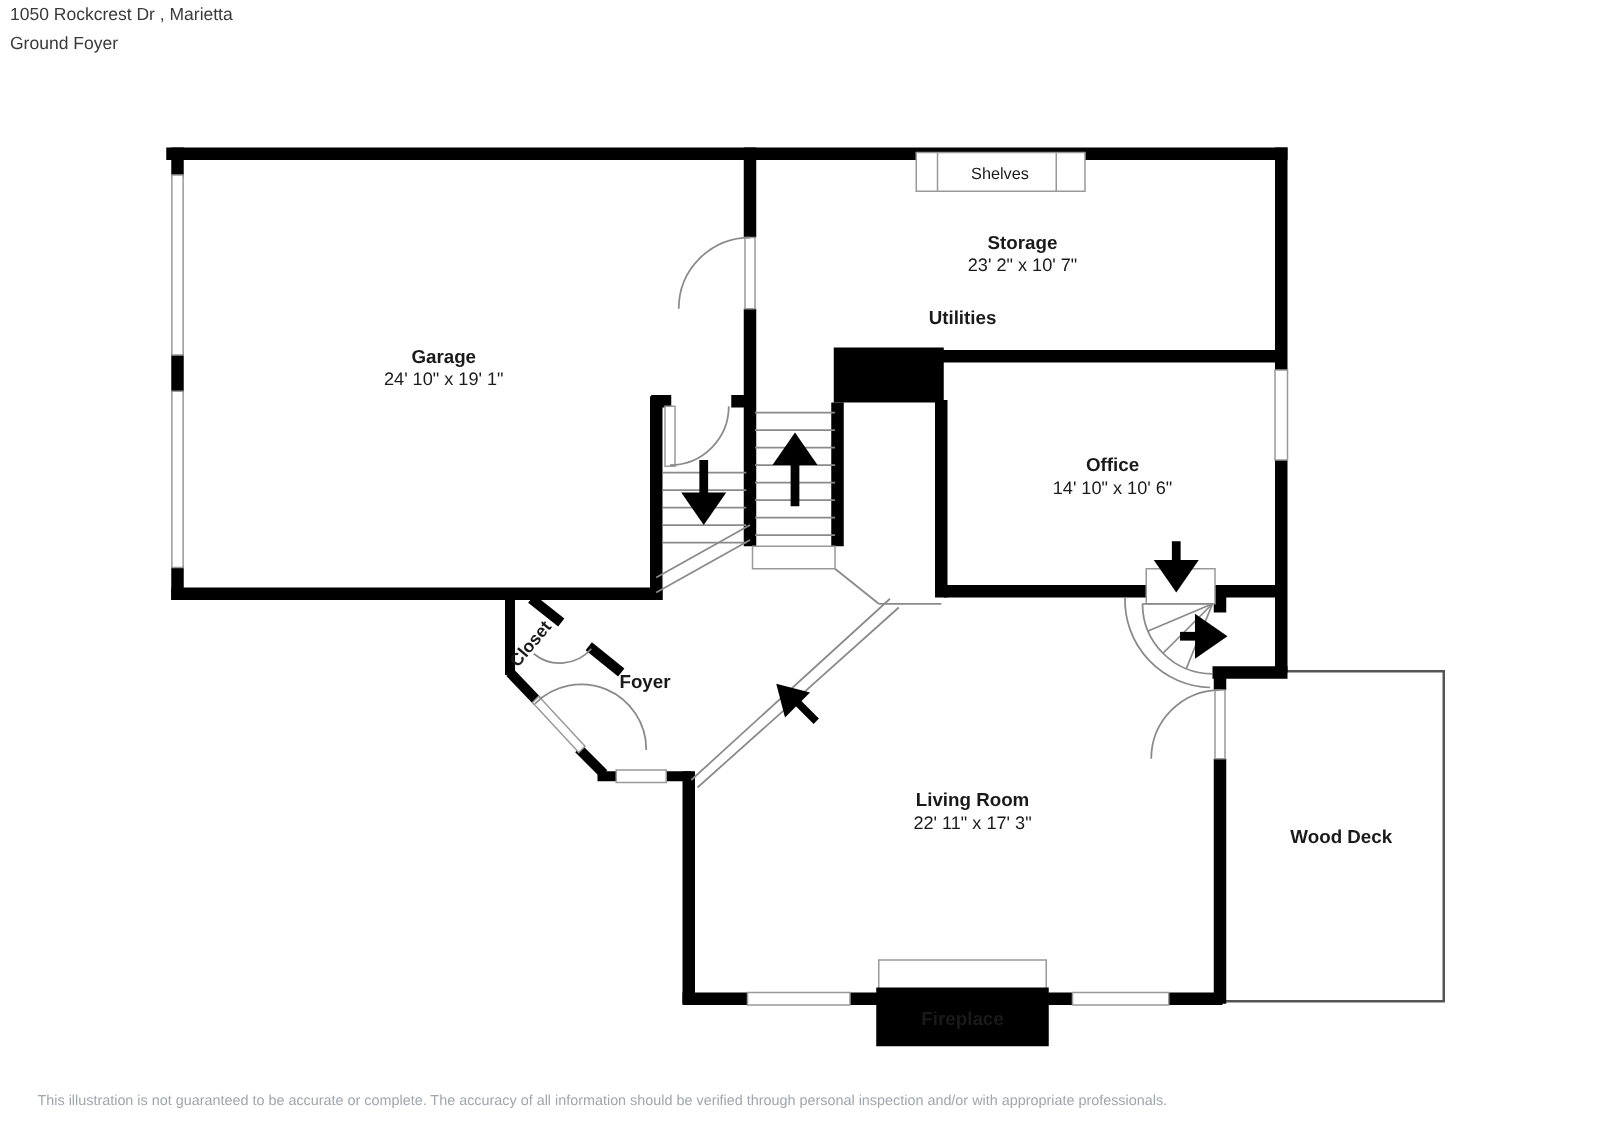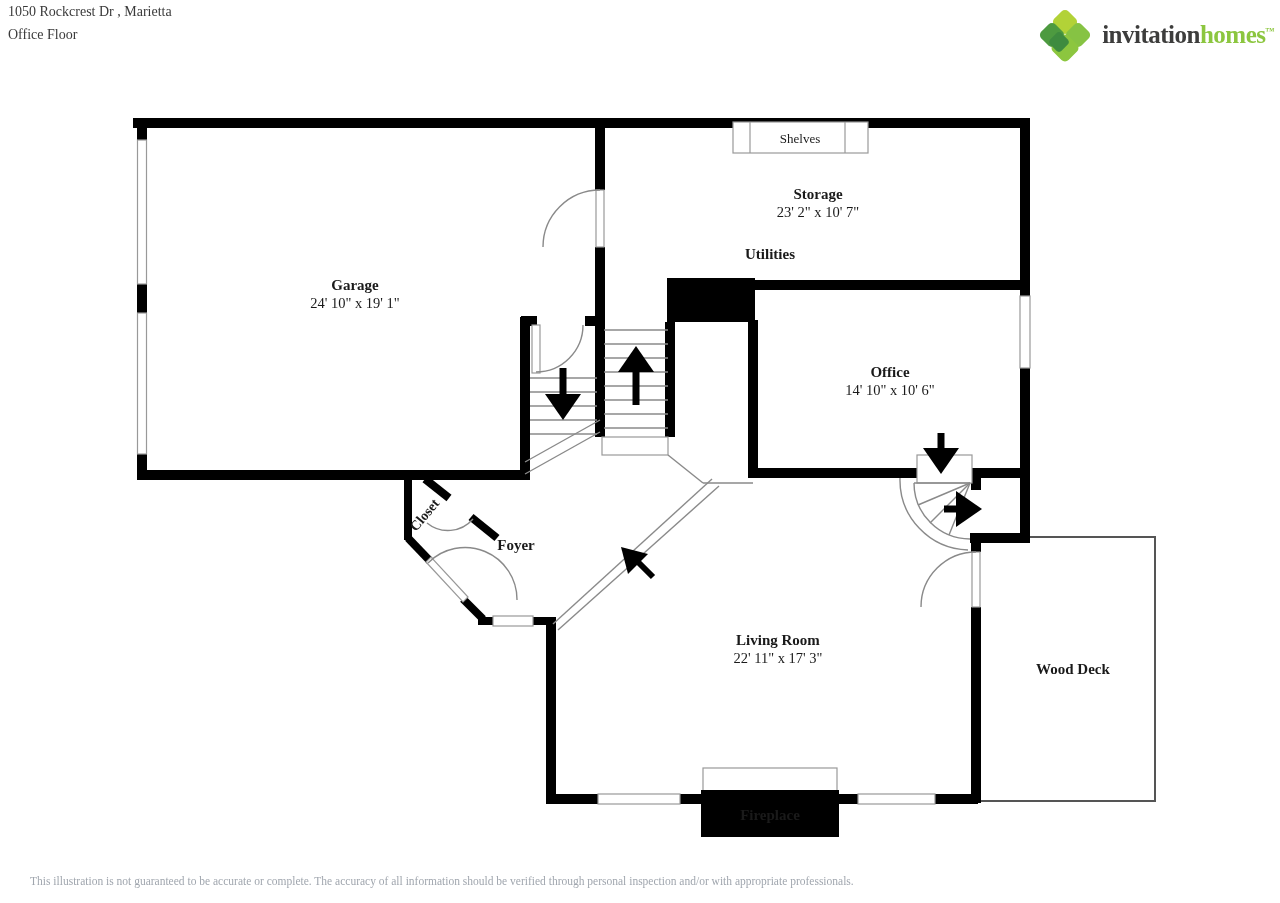--- a/index.html
+++ b/index.html
@@ -1,17 +1,17 @@
 <!DOCTYPE html>
 <html><head>
 <meta charset="utf-8">
 <style>
   html,body{margin:0;padding:0;background:#fff;}
   #page{position:relative;width:1280px;height:903px;background:#ffffff;overflow:hidden;
-        font-family:Liberation Serif, serif;}
+        font-family:Liberation Sans, sans-serif;}
   .hdr{position:absolute;left:8px;top:0;color:#3a3a3a;font-size:14px;line-height:23px;}
   .logo{position:absolute;right:6px;top:8px;display:flex;align-items:center;}
   .logo-text{font-size:25px;font-weight:600;letter-spacing:-0.5px;margin-left:10px;}
   .logo-text .w1{color:#3d3d3c;}
   .logo-text .w2{color:#8cc63f;}
   .logo-text sup{font-size:9px;color:#8cc63f;}
   .plan{position:absolute;left:0;top:0;}
   .disc{position:absolute;left:30px;top:872px;color:#a0a6ae;font-size:11.5px;line-height:18px;}
   text{fill:#1a1a1a;}
   .rname{font-weight:bold;font-size:15px;text-anchor:middle;}
@@ -25,37 +25,23 @@
   .arrow{fill:#000;}
   .ashaft{stroke:#000;stroke-width:7;}
 </style>
 </head>
 <body>
 
 <div id="page">
 
   <div class="hdr">
     <div>1050 Rockcrest Dr , Marietta</div>
-    <div>Office Floor</div>
+    <div>Ground Foyer</div>
   </div>
 
-  <div class="logo">
-    <svg width="54" height="54" viewBox="0 0 54 54">
-      <g transform="translate(27,27)">
-        <rect x="-10" y="-10" width="20" height="20" rx="5" transform="translate(0,-13) rotate(45)" fill="#b2d237"></rect>
-        <rect x="-10" y="-10" width="20" height="20" rx="5" transform="translate(13,0) rotate(45)" fill="#86c343"></rect>
-        <rect x="-10" y="-10" width="20" height="20" rx="5" transform="translate(-13,0) rotate(45)" fill="#4d9a40"></rect>
-        <rect x="-11" y="-11" width="22" height="22" rx="5" transform="translate(0,13) rotate(45)" fill="#8cc63f"></rect>
-        <rect x="-8" y="-8" width="16" height="16" rx="4" transform="translate(-6,7) rotate(45)" fill="#3e8b3f"></rect>
-      </g>
-    </svg>
-    <div class="logo-text">
-      <span class="w1">invitation</span><span class="w2">homes</span><sup>™</sup>
-    </div>
-  </div>
 
   <svg class="plan" width="1280" height="903" viewBox="0 0 1280 903">
 
     <rect x="979" y="537" width="176" height="264" fill="#ffffff" stroke="#555" stroke-width="2"></rect>
 
     <g>
       <path class="wall" d="M133,123 H1030"></path>
       <path class="wall" d="M1025,118 V538"></path>
       <path class="wall" d="M970,538 H1030"></path>
       <path class="wall" d="M750,285 H1027"></path>

